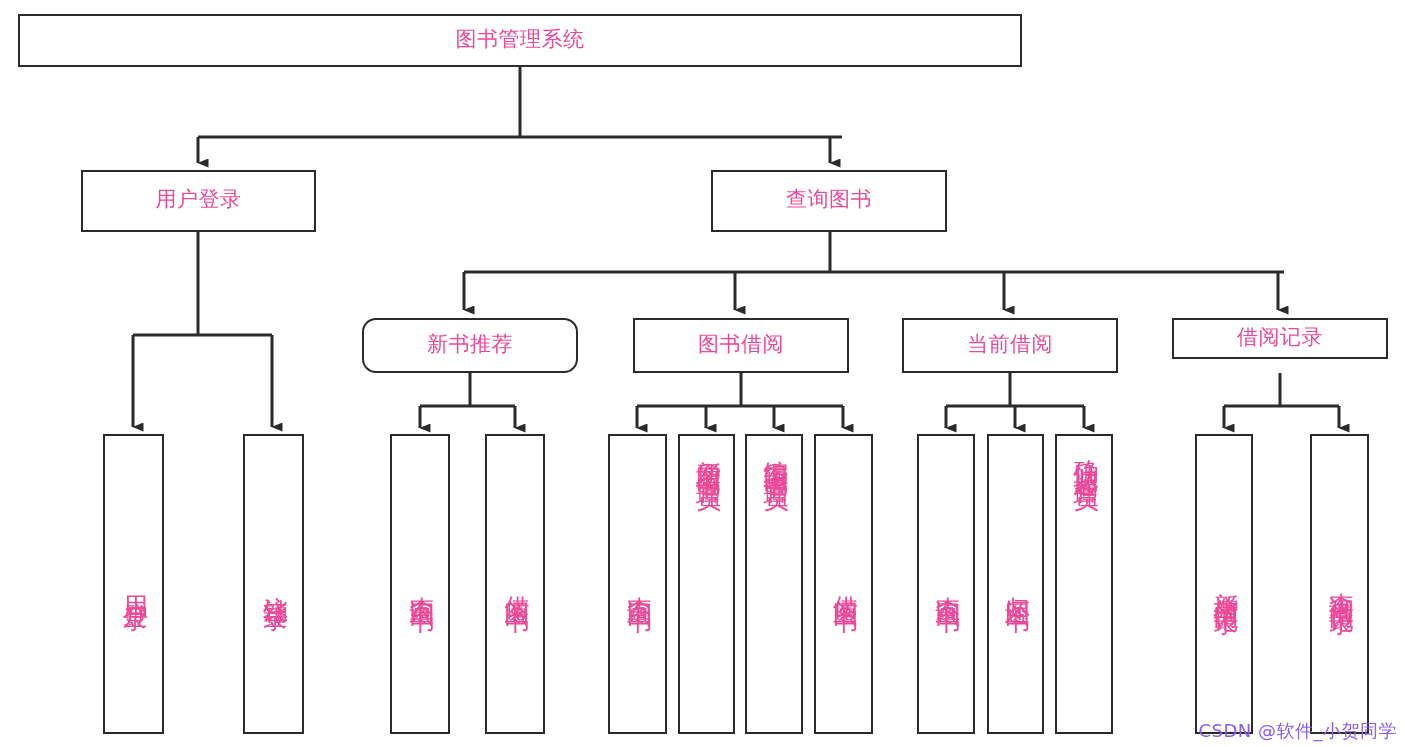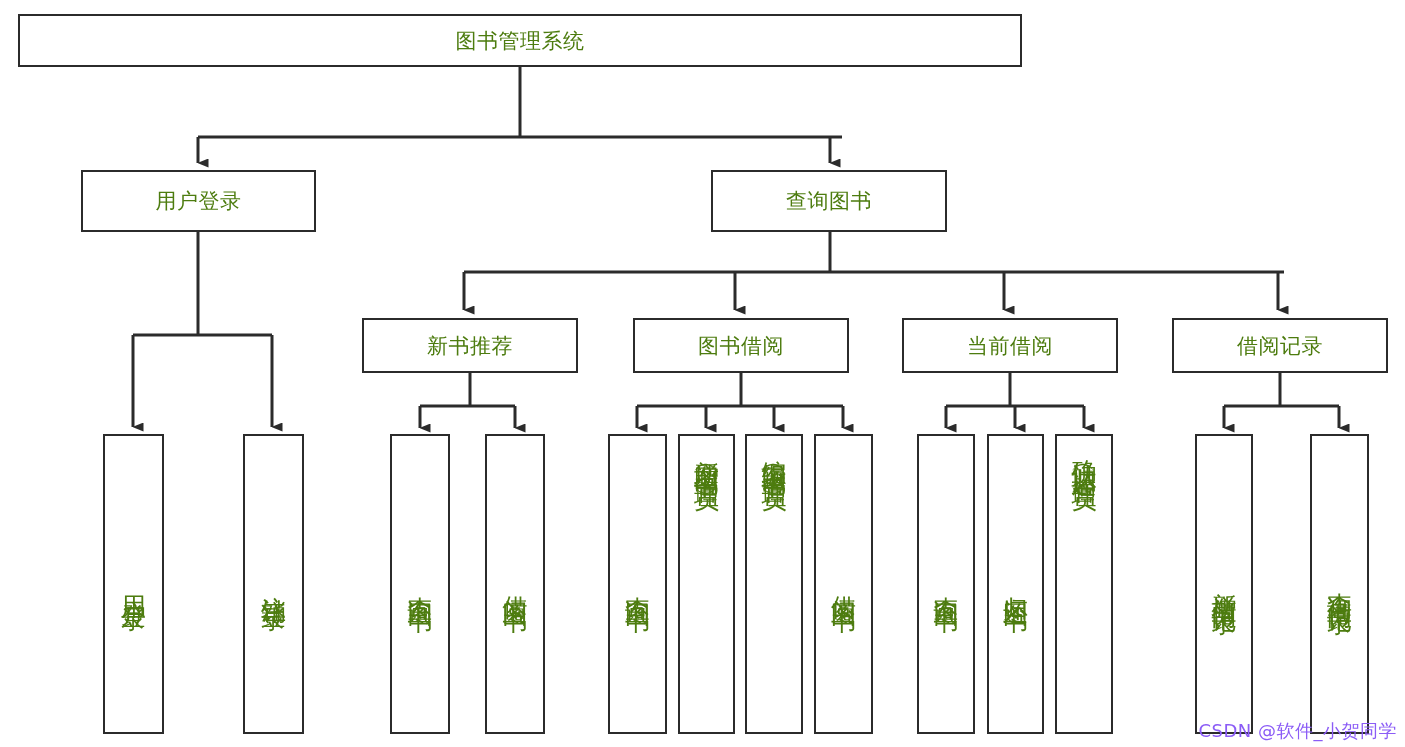--- a/index.html
+++ b/index.html
@@ -29,22 +29,22 @@
     position: absolute;
     box-sizing: border-box;
     background: #ffffff;
     border: 2px solid #2b2b2b;
     display: flex;
     align-items: center;
     justify-content: center;
     overflow: hidden;
   }
   .node-label {
-    font-family: Liberation Sans, sans-serif;
-    color: #4d7c0f;
+    font-family: Liberation Mono, monospace;
+    color: #ec4899;
     line-height: 1.12;
     white-space: pre;
   }
   .node-horizontal .node-label {
     font-size: 21px;
     letter-spacing: 0.5px;
   }
   .node-vertical {
     align-items: flex-start;
     padding-top: 4px;
@@ -132,33 +132,33 @@
   </div>
 
   <div class="node-box node-horizontal" style="left:81px; top:170px; width:235px; height:62px;">
     <span class="node-label">用户登录</span>
   </div>
 
   <div class="node-box node-horizontal" style="left:711px; top:170px; width:236px; height:62px;">
     <span class="node-label">查询图书</span>
   </div>
 
-  <div class="node-box node-horizontal" style="left:362px; top:318px; width:216px; height:55px;">
+  <div class="node-box node-horizontal" style="left:362px; top:318px; width:216px; height:55px;border-radius:14px;">
     <span class="node-label">新书推荐</span>
   </div>
 
   <div class="node-box node-horizontal" style="left:902px; top:318px; width:216px; height:55px;">
     <span class="node-label">当前借阅</span>
   </div>
 
   <div class="node-box node-horizontal" style="left:633px; top:318px; width:216px; height:55px;">
     <span class="node-label">图书借阅</span>
   </div>
 
-  <div class="node-box node-horizontal" style="left:1172px; top:318px; width:216px; height:55px;">
+  <div class="node-box node-horizontal" style="left:1172px; top:318px; width:216px; height:41px;">
     <span class="node-label">借阅记录</span>
   </div>
 
   <div class="node-box node-vertical node-leaf-short" style="left:103px; top:434px; width:61px; height:300px;">
     <span class="node-label">用户登录</span>
   </div>
 
   <div class="node-box node-vertical node-leaf-short" style="left:243px; top:434px; width:61px; height:300px;">
     <span class="node-label">注销登录</span>
   </div>

